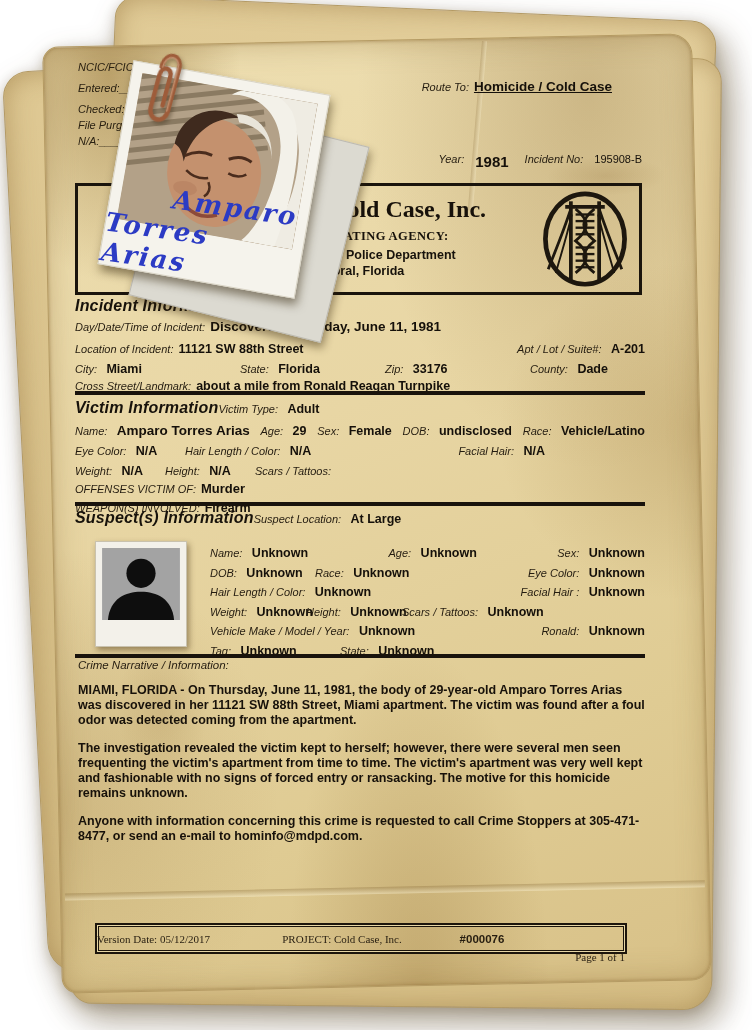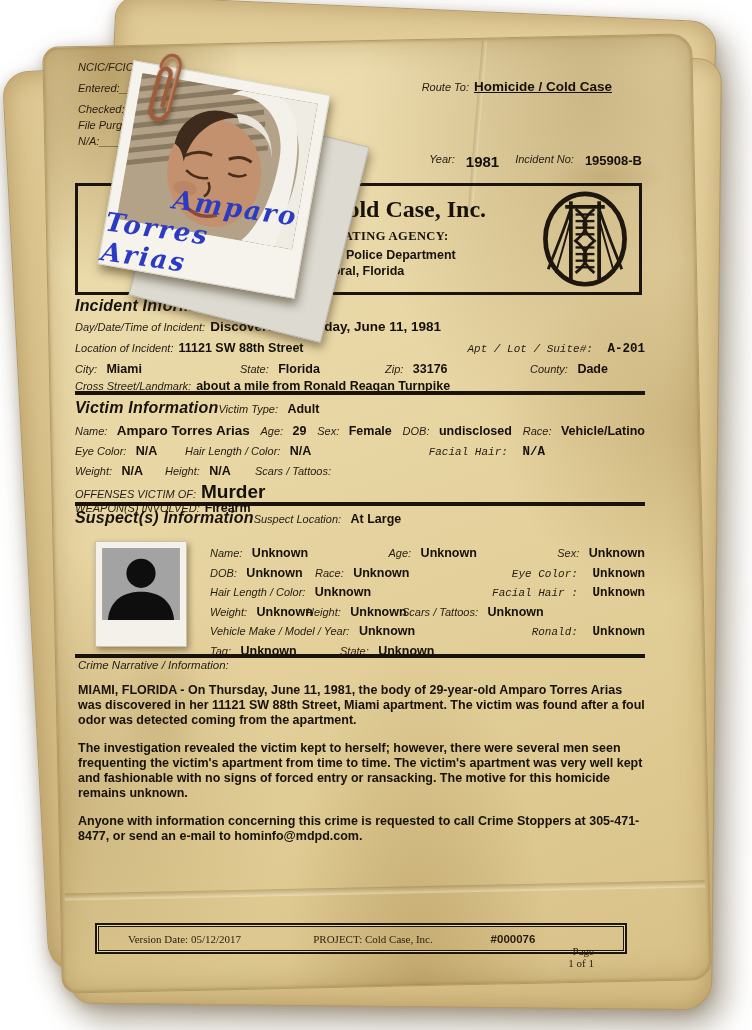--- a/index.html
+++ b/index.html
@@ -50,55 +50,55 @@
   .title-row{display:flex;justify-content:flex-start;align-items:baseline;height:22px;}
 
   
   .corner{position:absolute;left:3px;top:6px;font-style:italic;font-size:11px;line-height:13px;color:#2a2112;}
   .corner div{margin-top:8px;}
   .corner .tight{margin-top:3px;}
   .route{position:absolute;right:33px;top:24px;display:flex;align-items:baseline;}
   .route .vl{font-size:13.5px;text-decoration:underline;}
   .meta{position:absolute;right:3px;top:98px;display:flex;align-items:flex-start;gap:6px;}
   .meta .year{font-size:15px;font-weight:bold;margin-right:10px;}
-  .meta .inc{font-size:13px;font-weight:bold;}
+  .meta .inc{font-size:11px;font-weight:normal;}
 
   
   .header-box{position:absolute;left:0;top:128px;width:567px;height:112px;border:3px solid #1a140c;box-sizing:border-box;}
   .hb-title{position:absolute;left:148px;top:10px;width:276px;text-align:center;}
   .hb-title .main{font-family:"Liberation Serif",serif;font-weight:bold;font-size:24px;color:#17110a;}
   .hb-title .agency{font-family:"Liberation Serif",serif;font-weight:bold;font-size:12.5px;margin-top:6px;letter-spacing:.4px;}
   .hb-title .dept{font-weight:bold;font-size:12.5px;margin-top:4px;}
   .hb-title .city{font-weight:bold;font-size:12.5px;margin-top:2px;}
   .hb-logo{position:absolute;right:8px;top:4px;width:92px;height:98px;}
 
   
   .sec{position:absolute;left:0;width:570px;}
   #incident{top:242px;}
   #victim{top:344px;}
   #suspect{top:454px;}
   .r1{top:336px;} .r2{top:447px;} .r3{top:599px;}
 
   
   .sus-fields{position:absolute;left:135px;top:34px;width:435px;}
   .srow{display:flex;align-items:baseline;height:19.5px;}
-  .ml-auto{margin-left:auto;font-family:Liberation Mono, monospace;}
+  .ml-auto{margin-left:auto;}
 
   .sus-photo{position:absolute;left:20px;top:486px;width:92px;height:106px;background:#f3f1ea;border:1px solid #c9c2ae;
     box-shadow:2px 3px 6px rgba(60,40,10,.45);box-sizing:border-box;padding:6px 6px 0 6px;}
 
   
   .narr-label{position:absolute;left:3px;top:604px;font-style:italic;font-size:11.5px;color:#241c10;}
   .narrative{position:absolute;left:3px;top:628px;width:567px;}
   .narrative p{margin:0 0 13px 0;font-weight:bold;font-size:12.5px;line-height:15px;color:#17110a;}
 
   
   .footer{position:absolute;left:20px;top:868px;width:532px;height:31px;border:2px solid #1c150c;box-sizing:border-box;
     box-shadow:inset 0 0 0 1px #e6d5a4, inset 0 0 0 2px #1c150c;
-    display:flex;align-items:center;padding:0 31px;font-family:"Liberation Serif",serif;font-size:11px;color:#261d10;}
+    display:flex;align-items:center;padding:0 0;font-family:"Liberation Serif",serif;font-size:11px;color:#261d10;}
   .footer .f-version{width:160px;}
   .footer .f-project{width:170px;text-align:center;}
   .footer .f-number{width:110px;text-align:center;font-family:"Liberation Sans",sans-serif;font-weight:bold;font-size:11.5px;}
   .footer .f-page{flex:1;text-align:right;margin-top:37px;}
 
   
   .polaroid2{position:absolute;left:150px;top:120px;width:196px;height:200px;transform:rotate(14deg);
     background:#dcdad1;border:1px solid #bdbab0;z-index:29;box-shadow:3px 5px 9px rgba(50,35,10,.45);}
   .polaroid{position:absolute;left:114px;top:76px;width:200px;height:207px;transform:rotate(10deg);
     background:#f5f3ec;border:1px solid #d8d3c4;z-index:32;box-shadow:3px 6px 10px rgba(50,35,10,.5);
@@ -274,21 +274,21 @@
         <span class="lb">Height:</span>
         <span class="vl">N/A</span>
       </span>
       <span class="pair">
         <span class="lb">Scars / Tattoos:</span>
         <span class="vl"></span>
       </span>
     </div>
     <div class="row">
       <span class="lb">OFFENSES VICTIM OF:</span>
-      <span class="vl" style="font-size:19px">Murder</span>
+      <span class="vl" style="font-size:13px">Murder</span>
     </div>
     <div class="row">
       <span class="lb">WEAPON(S) INVOLVED:</span>
       <span class="vl">Firearm</span>
     </div>
   </div>
 
   <div class="rule r2"></div>
 
   <div class="sec" id="suspect">

